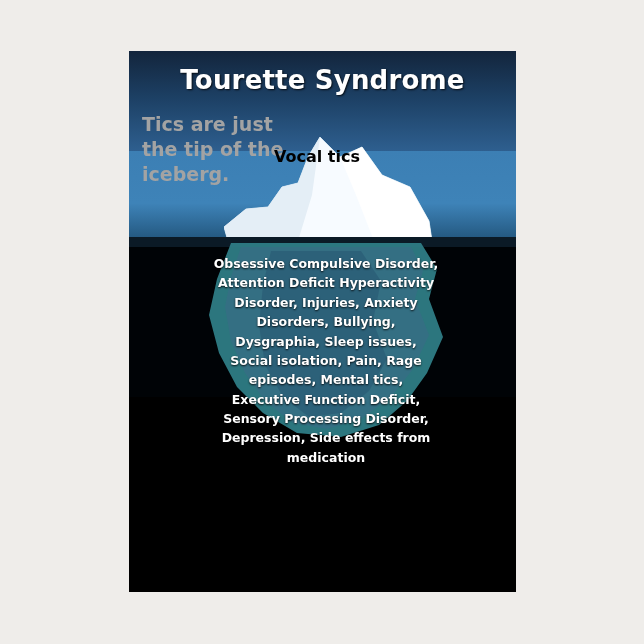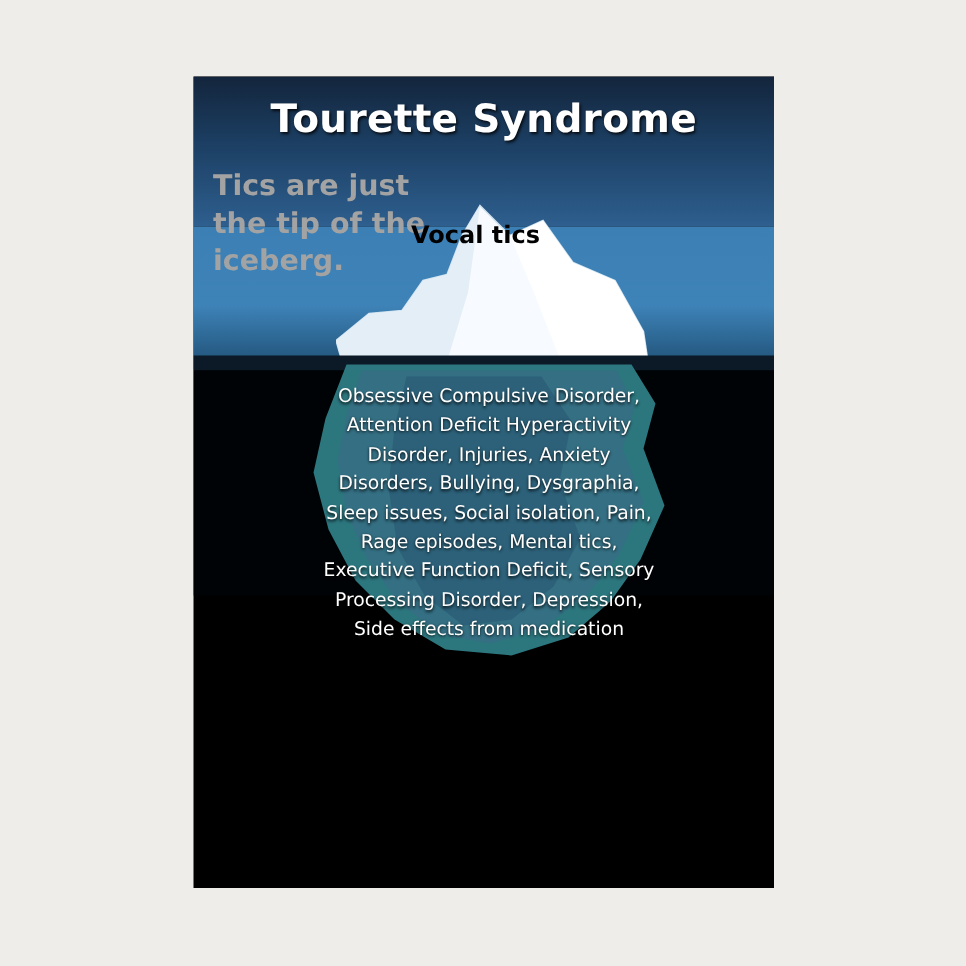--- a/index.html
+++ b/index.html
@@ -113,21 +113,21 @@
     height: 200px;
   }
   .berg-list {
     position: absolute;
     left: 84px;
     top: 203px;
     width: 226px;
     text-align: center;
     color: #ffffff;
     font-size: 12.5px;
-    font-weight: normal;
+    font-weight: bold;
     line-height: 1.55;
     z-index: 5;
     text-shadow: 0 1px 2px rgba(0,0,0,.9);
   }
   
   .bottom-text {
     position: absolute;
     left: 14px;
     top: 340px;
     width: 360px;

